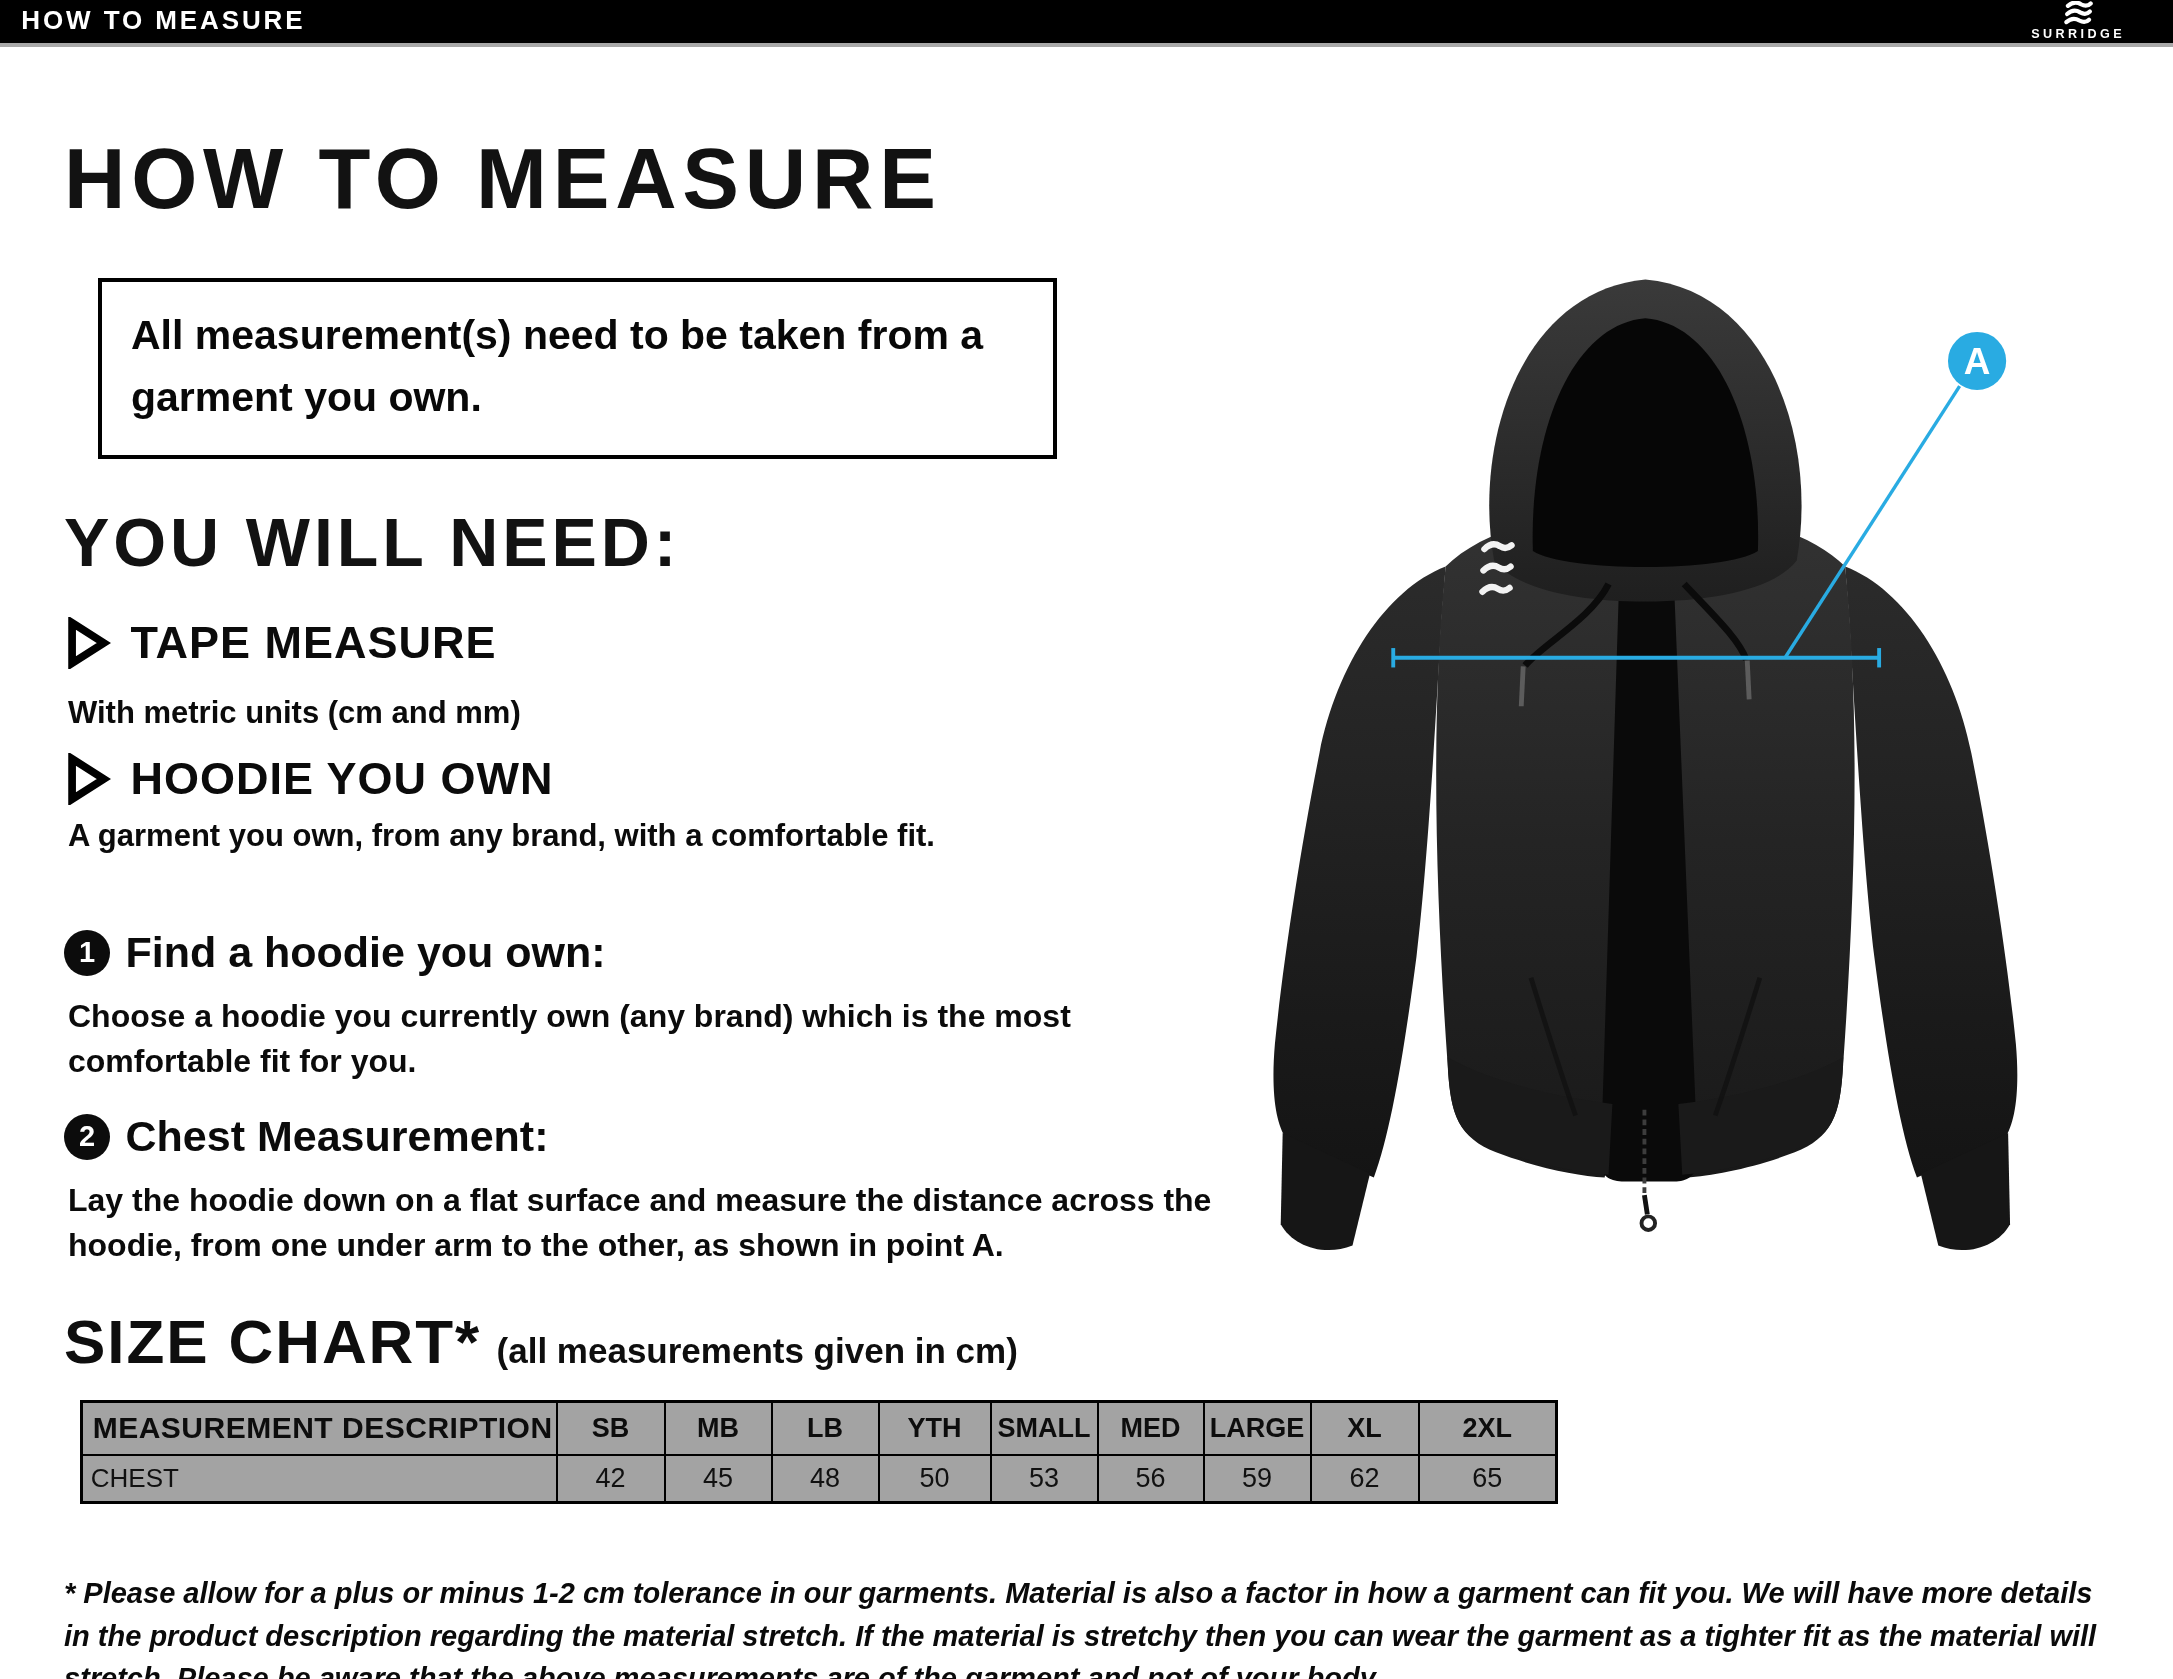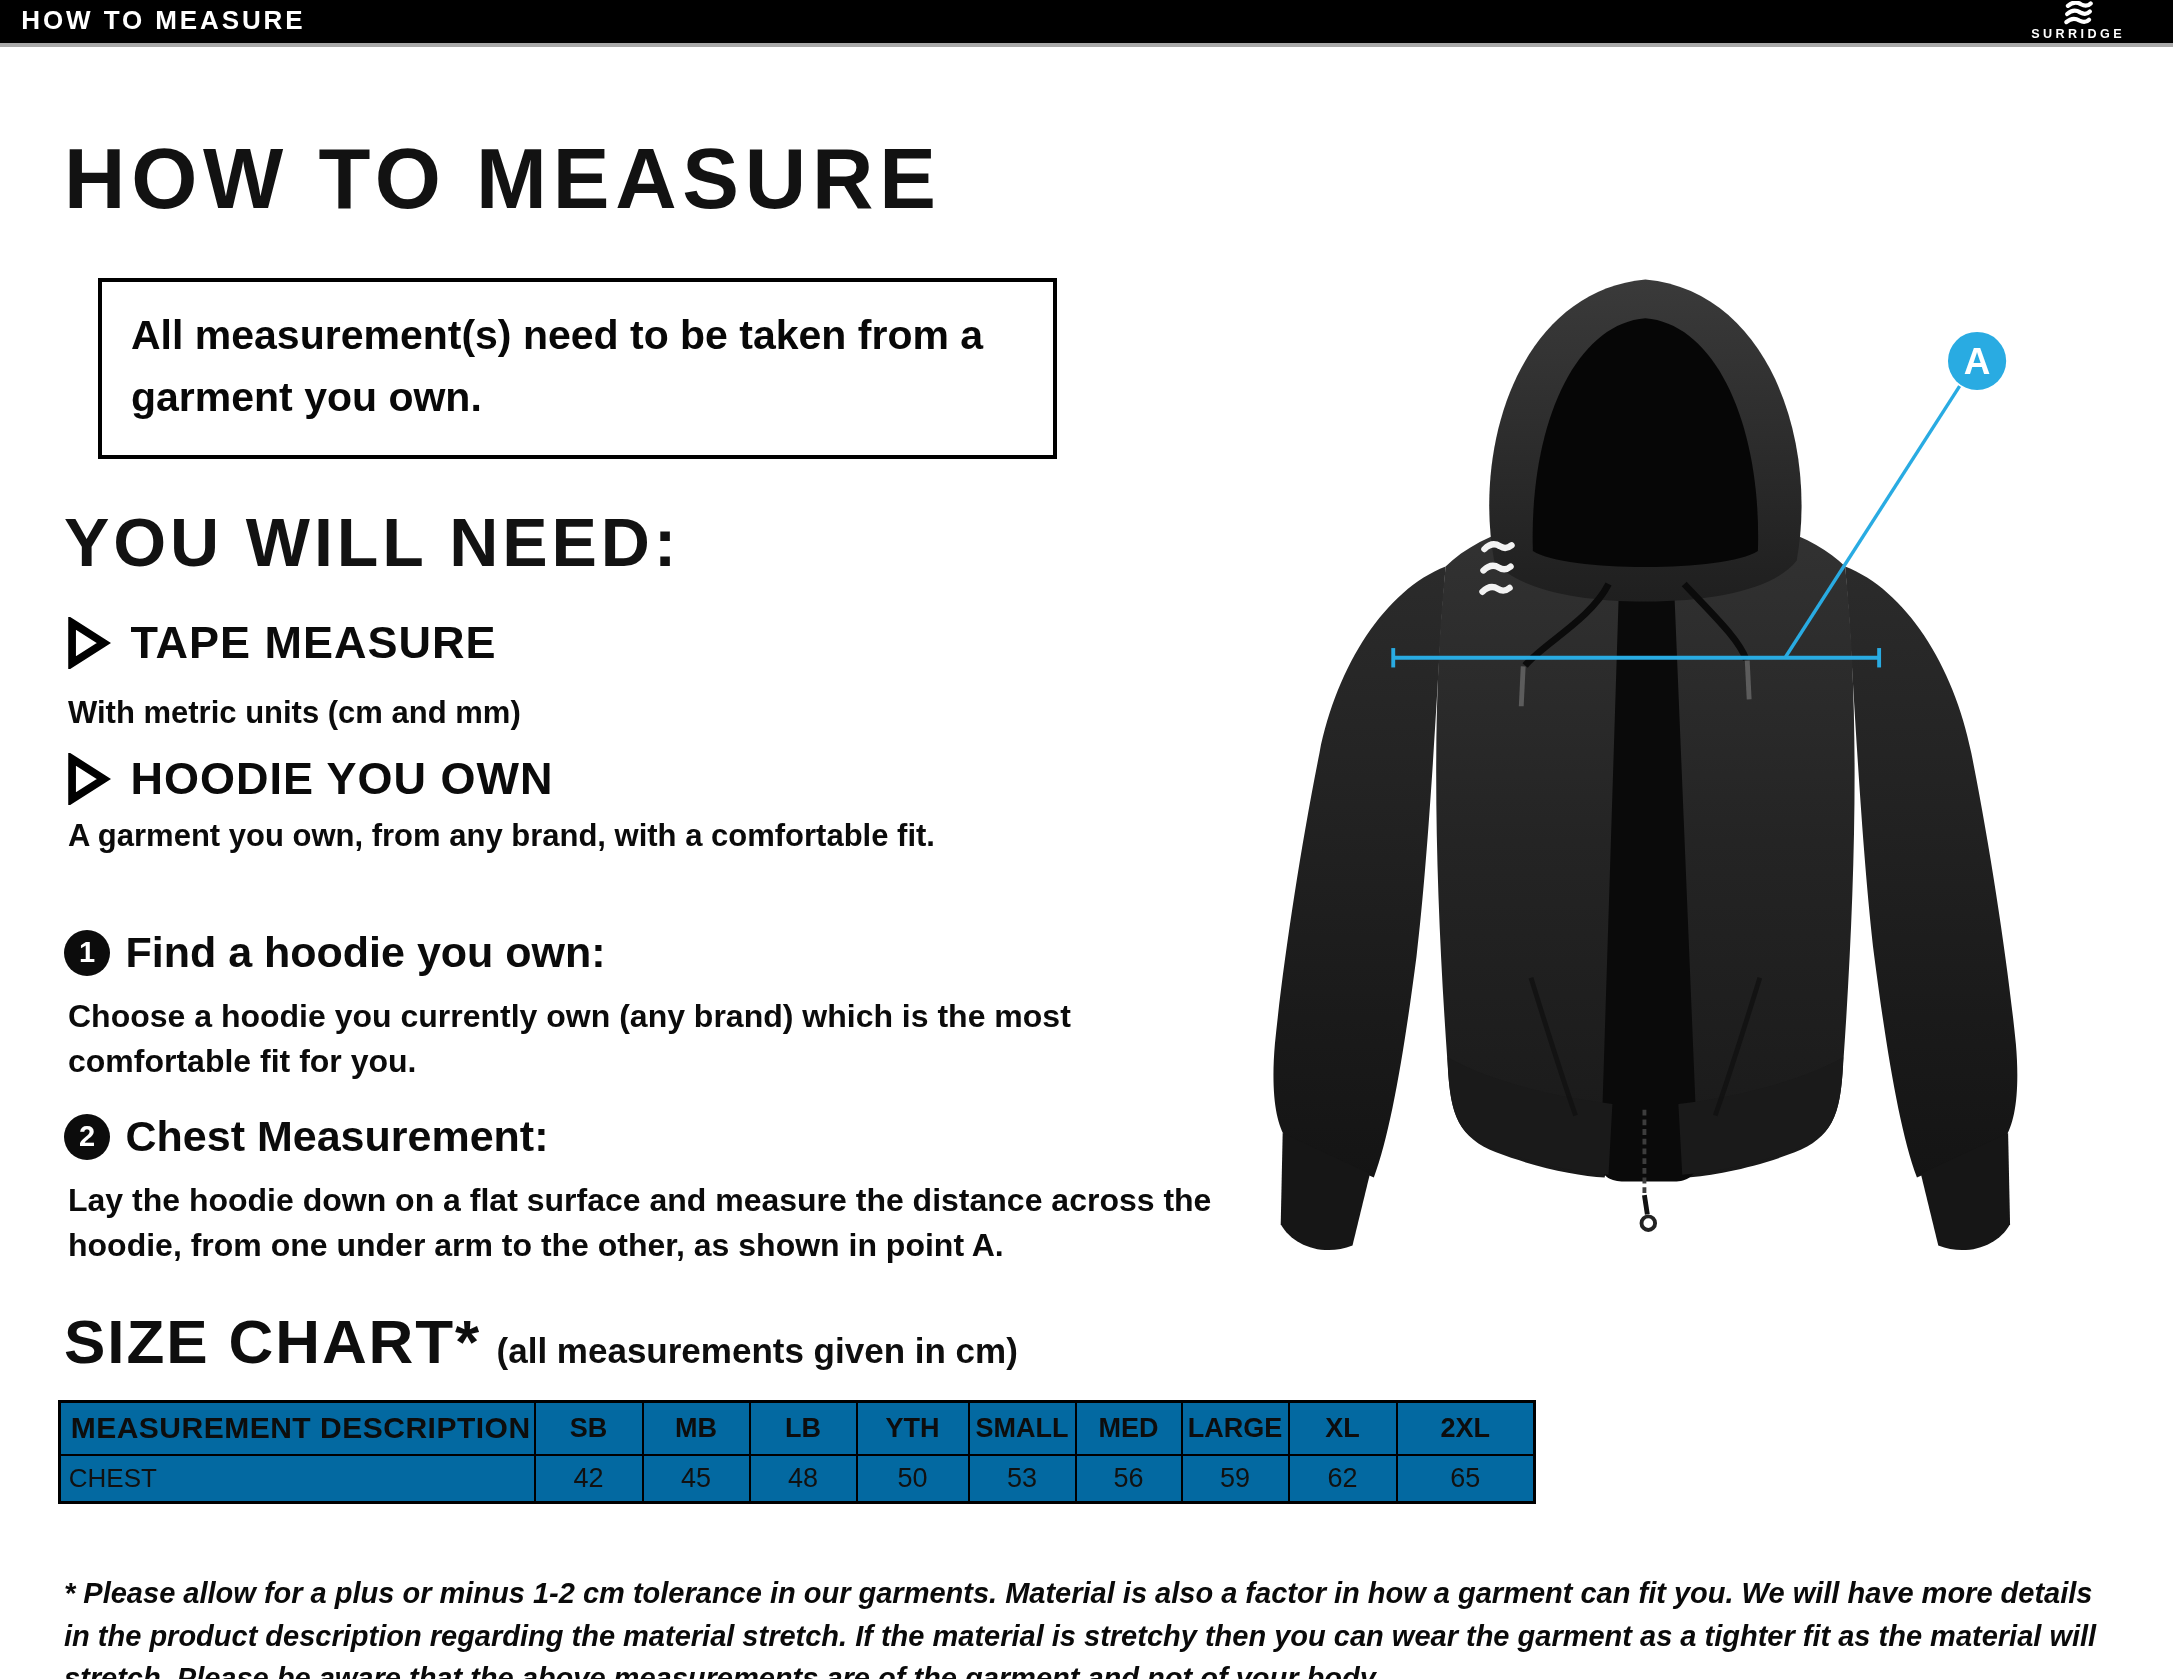--- a/index.html
+++ b/index.html
@@ -67,23 +67,23 @@
     position:absolute; left:68px; width:1145px;
     font-size:32px; font-weight:700; line-height:1.42; color:#0b0b0b;
   }
 
   .sc-head { position:absolute; left:64px; top:1306px; display:flex; align-items:baseline; gap:15.5px; }
   .sc-title { font-size:62px; font-weight:700; letter-spacing:1.9px; color:#0e0e0e; }
   .sc-sub { font-size:35px; font-weight:700; color:#0e0e0e; }
 
   
   table.size-chart {
-    position:absolute; left:58px; top:1400px; width:1472px;
+    position:absolute; left:80px; top:1400px; width:1472px;
     border-collapse:collapse; table-layout:fixed;
-    border:3.9px solid #000; background:#0369a1;
+    border:3.9px solid #000; background:#a3a3a3;
   }
   table.size-chart th, table.size-chart td { border:2.9px solid #000; overflow:hidden; white-space:nowrap; }
   table.size-chart thead th { height:53px; font-size:27px; font-weight:700; }
   table.size-chart thead th.desc { text-align:left; padding-left:9.7px; font-size:30px; letter-spacing:0.5px; }
   tr.row-metric td { height:42px; font-size:24px; font-weight:700; text-align:left; padding-left:7.8px; letter-spacing:0.3px; }
   tr.row-chest td { height:48px; font-size:27px; font-weight:400; text-align:center; color:#111; }
   tr.row-chest td.desc { text-align:left; padding-left:7.8px; font-size:26px; }
 
   .footnote {
     position:absolute; left:64px; top:1572px; width:2047px;

